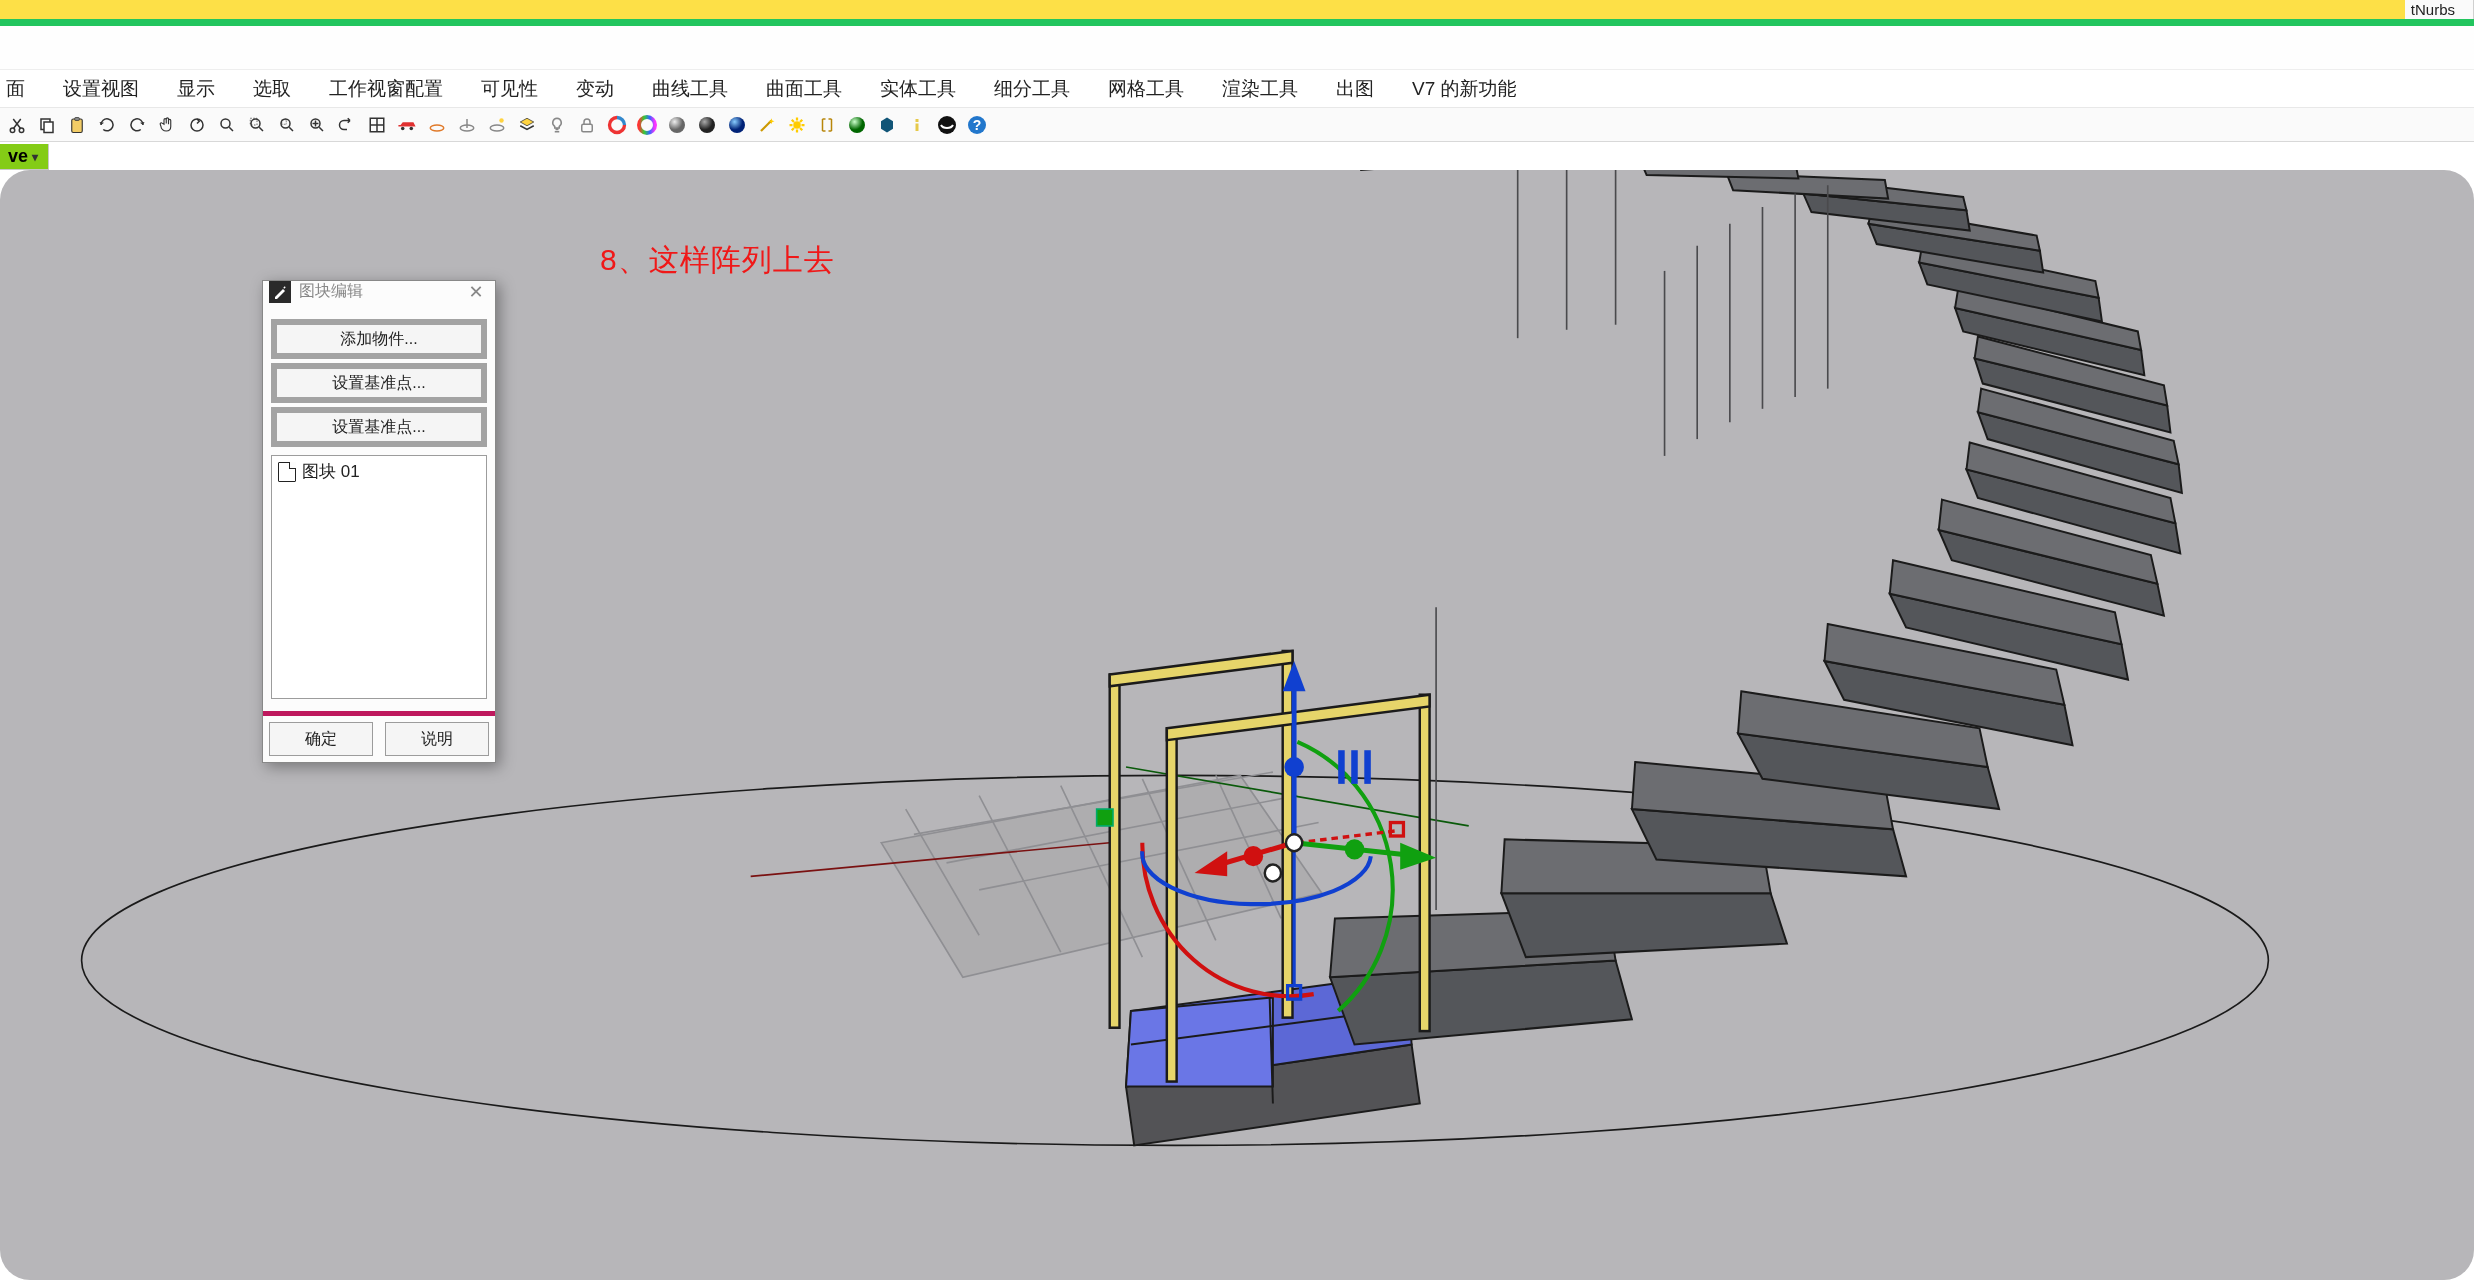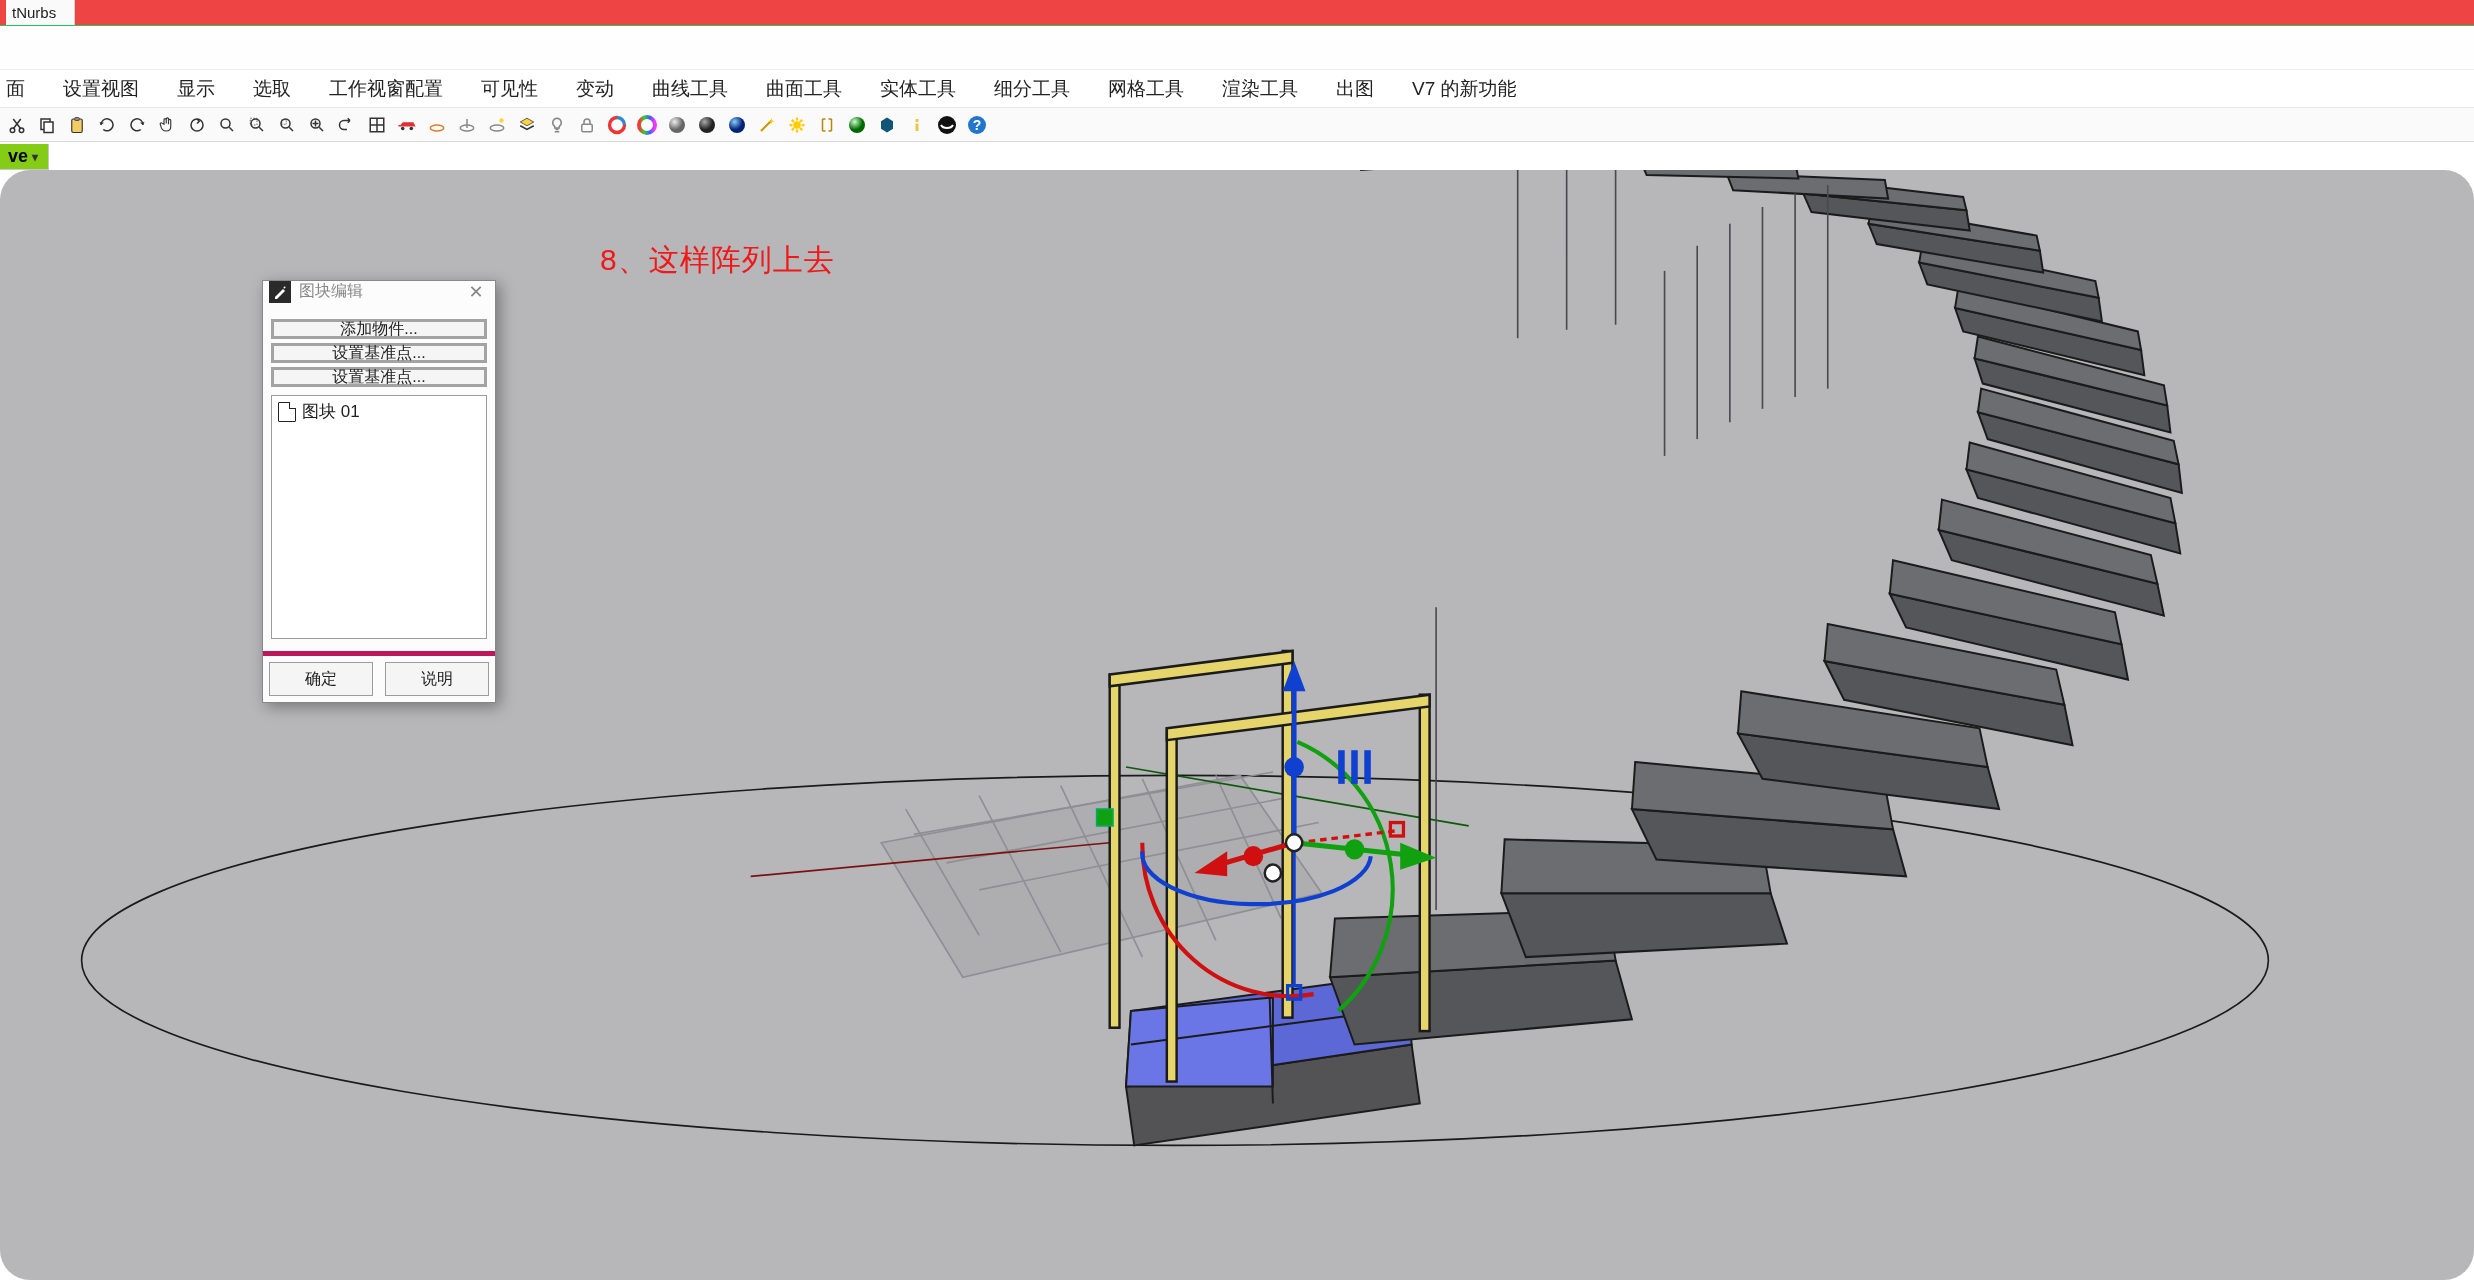--- a/index.html
+++ b/index.html
@@ -2,27 +2,28 @@
 <html><head>
 <meta charset="utf-8">
 <style>
   * { box-sizing: border-box; margin: 0; padding: 0; font-family: "Microsoft YaHei", "Segoe UI", Arial, sans-serif; }
   html, body { width: 100%; height: 100%; overflow: hidden; }
   body { background: #f0f0f0; display: flex; flex-direction: column; }
 
   
   .titlebar {
     height: 26px;
-    background: #ef4444;
-    border-bottom: 1px solid #22c55e;
+    background: #fde047;
+    border-bottom: 7px solid #22c55e;
     display: flex;
     align-items: center;
     padding-left: 6px;
     font-size: 15px;
     color: #222;
+    justify-content: flex-end;
   }
   .titlebar .tabish {
     position: relative;
     padding: 0 18px 0 6px;
     height: 100%;
     display: flex;
     align-items: center;
     background: #fafafa;
     border-right: 1px solid #d0d0d0;
   }
@@ -122,22 +123,22 @@
     width: 22px; height: 22px; background: #2a2a2a;
     display: flex; align-items: center; justify-content: center;
   }
   .dialog .dlg-title .dlg-icon svg { display:block; }
   .dialog .dlg-title .close {
     margin-left: auto; font-size: 18px; color: #888; cursor: default;
     width: 22px; text-align: center;
   }
   .dialog .dlg-body { padding: 4px 8px 6px 8px; display: flex; flex-direction: column; gap: 4px; }
   .dialog .dlg-btn {
-    height: 20px;
-    border: 3px solid #a3a3a3;
+    height: 40px;
+    border: 6px solid #a3a3a3;
     background: #f5f5f5;
     display: flex; align-items: center; justify-content: center;
     font-size: 16px;
     color: #222;
     cursor: default;
   }
   .dialog .listbox {
     margin-top: 4px;
     border: 1px solid #9c9c9c;
     background: #fff;

